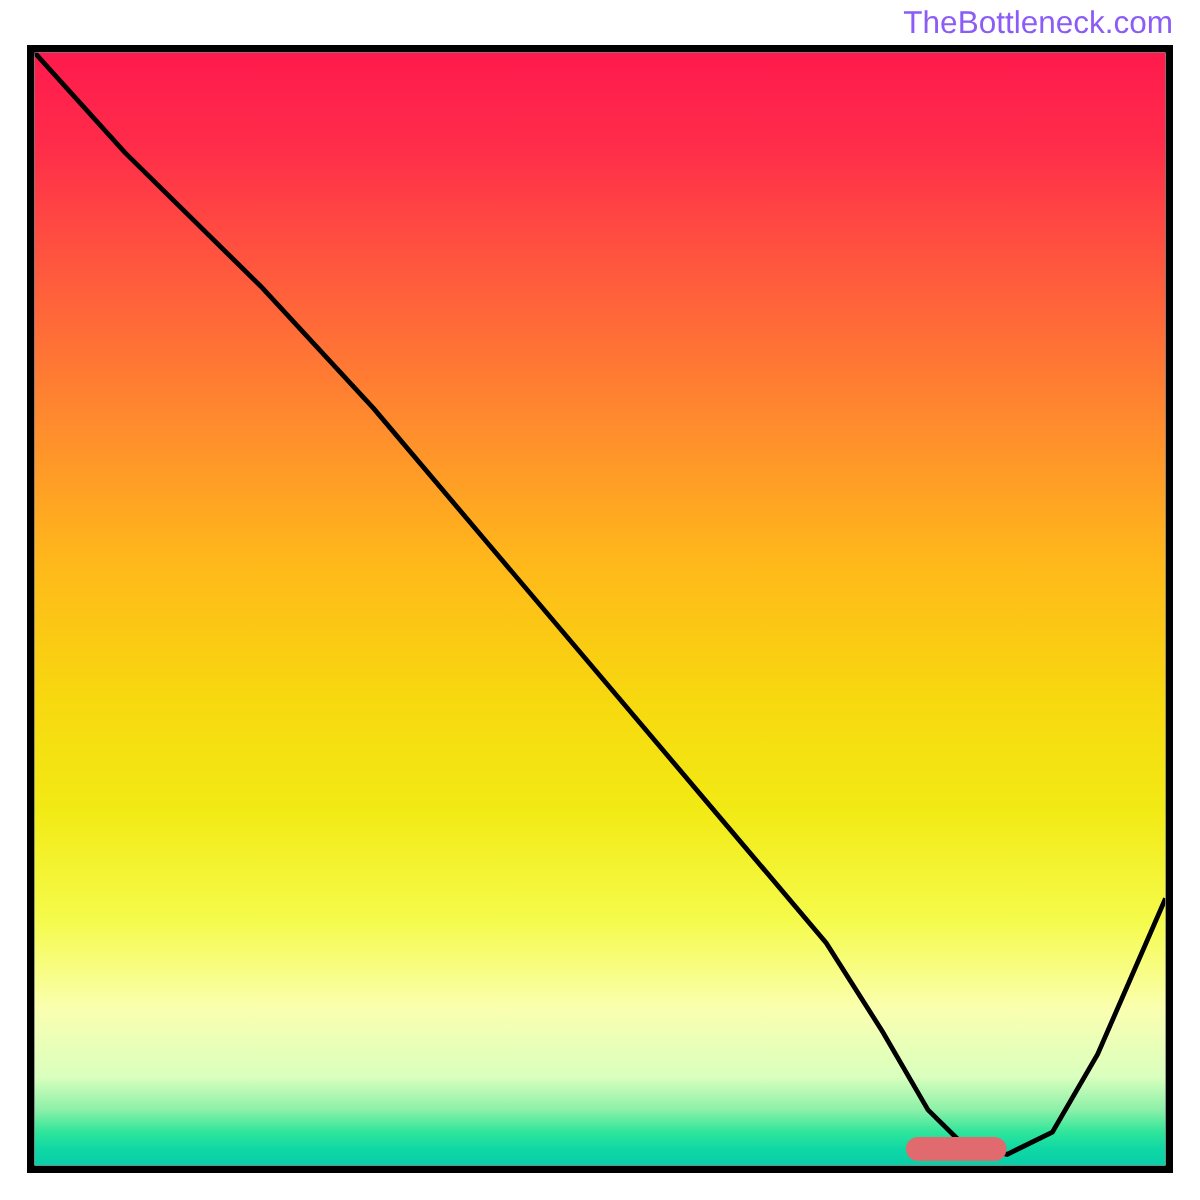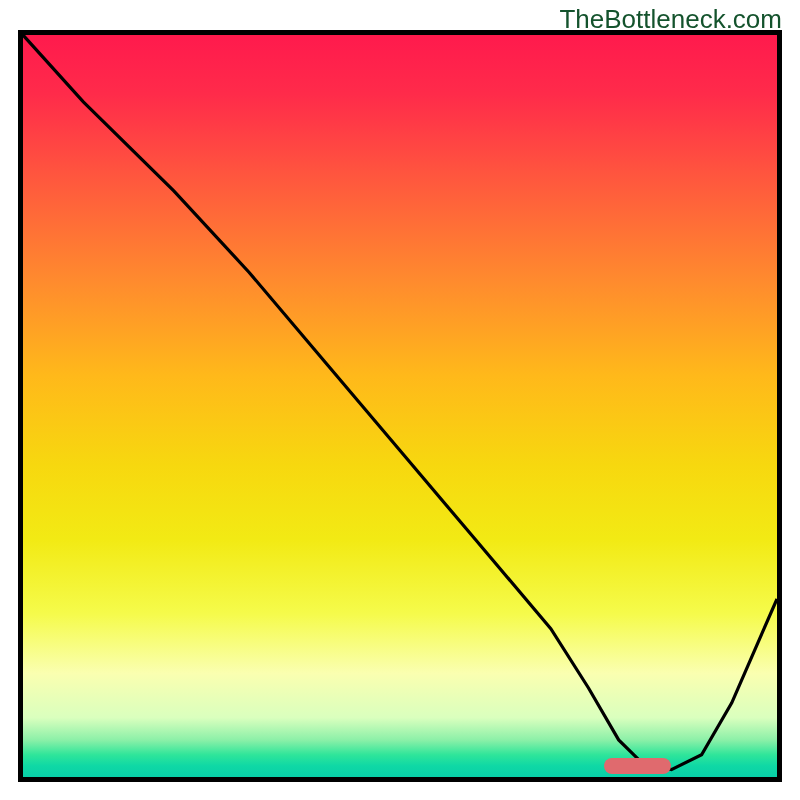--- a/index.html
+++ b/index.html
@@ -8,22 +8,22 @@
     background: #ffffff;
     width: 800px;
     height: 800px;
     position: relative;
     font-family: Arial, sans-serif;
   }
   .watermark {
     position: absolute;
     top: 4px;
     right: 18px;
-    color: #14532d;
-    font-size: 26px;
+    color: #8b5cf6;
+    font-size: 21px;
     font-weight: 500;
     z-index: 10;
   }
   .chart-frame {
     position: absolute;
     top: 30px;
     left: 18px;
     width: 764px;
     height: 752px;
     border: 5px solid #000;

